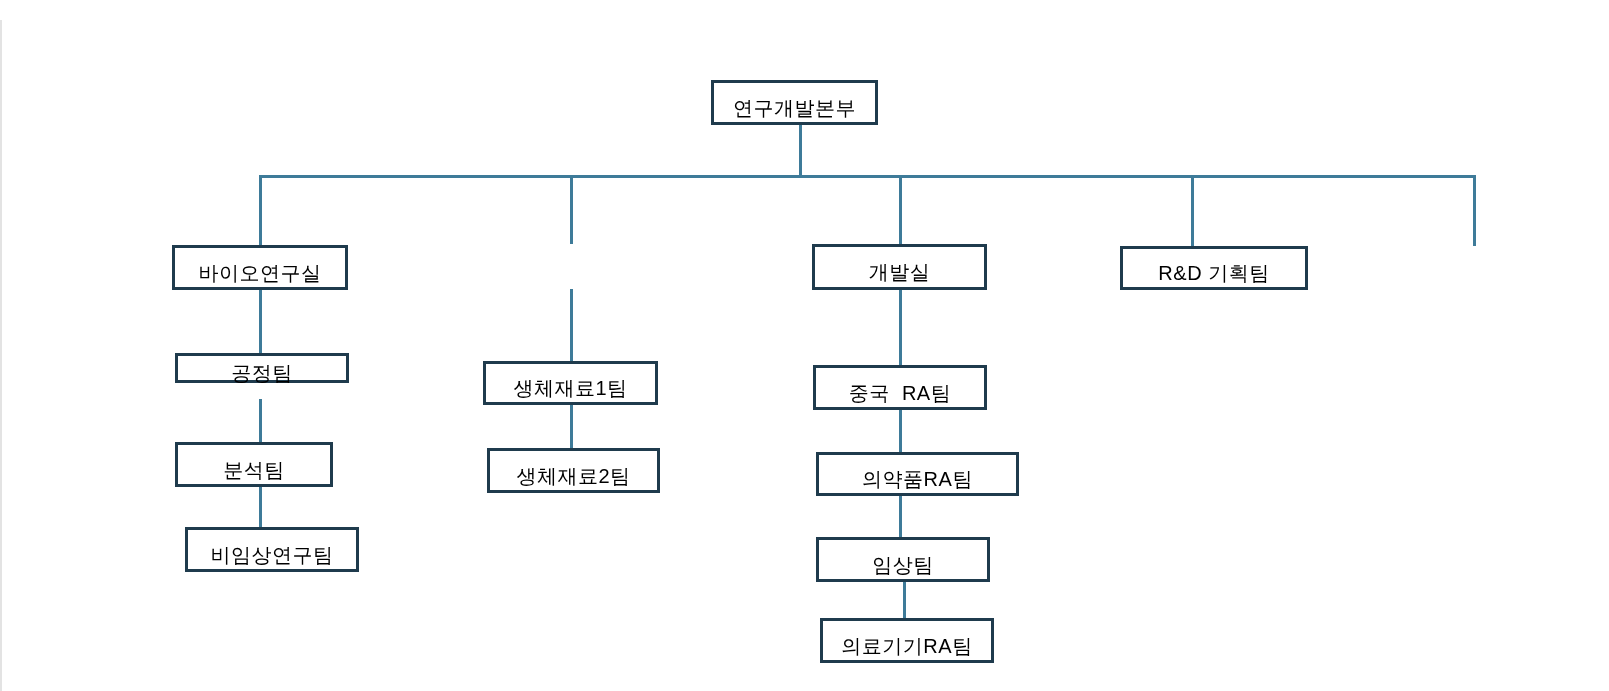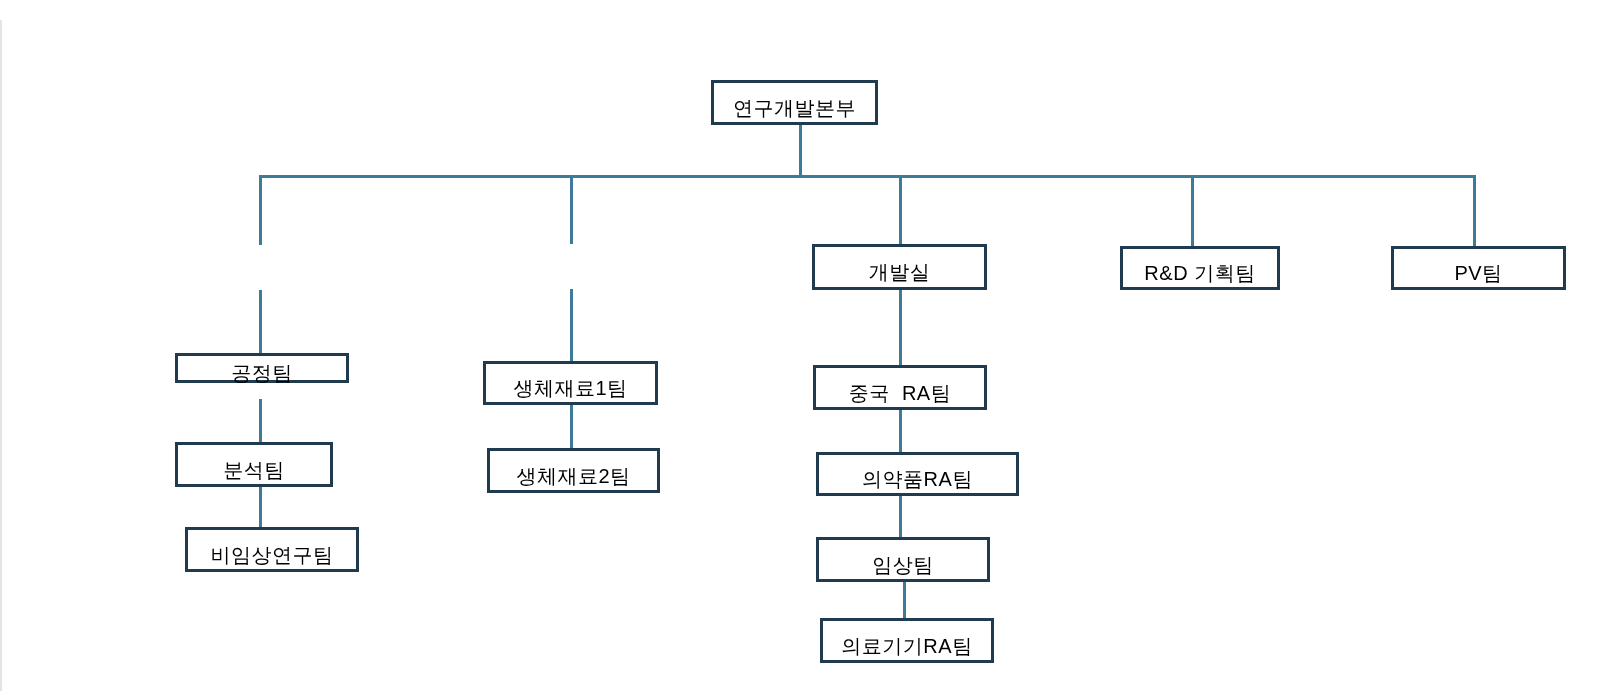--- a/index.html
+++ b/index.html
@@ -76,28 +76,28 @@
 
   <div class="conn v" style="left:899px; top:270px; height:75px"></div>
   <div class="conn v" style="left:899px; top:390px; height:42px"></div>
   <div class="conn v" style="left:899px; top:476px; height:41px"></div>
   <div class="conn v" style="left:903px; top:562px; height:36px"></div>
 
   <div class="node" style="left:711px; top:60px; width:167px; height:45px">
     <span class="lbl">연구개발본부</span>
   </div>
 
+  <div class="node" style="left:172px; top:225px; width:176px; height:45px">
+    <span class="lbl">바이오연구실</span>
+  </div>
   <div class="node" style="left:812px; top:224px; width:175px; height:46px">
     <span class="lbl">개발실</span>
   </div>
-  <div class="node" style="left:1120px; top:226px; width:160px; height:44px">
+  <div class="node" style="left:1120px; top:226px; width:188px; height:44px">
     <span class="lbl">R&amp;D 기획팀</span>
-  </div>
-  <div class="node" style="left:1391px; top:226px; width:175px; height:44px">
-    <span class="lbl">PV팀</span>
   </div>
 
   <div class="node" style="left:175px; top:333px; width:174px; height:30px">
     <span class="lbl">공정팀</span>
   </div>
   <div class="node" style="left:175px; top:422px; width:158px; height:45px">
     <span class="lbl">분석팀</span>
   </div>
   <div class="node" style="left:185px; top:507px; width:174px; height:45px">
     <span class="lbl">비임상연구팀</span>

